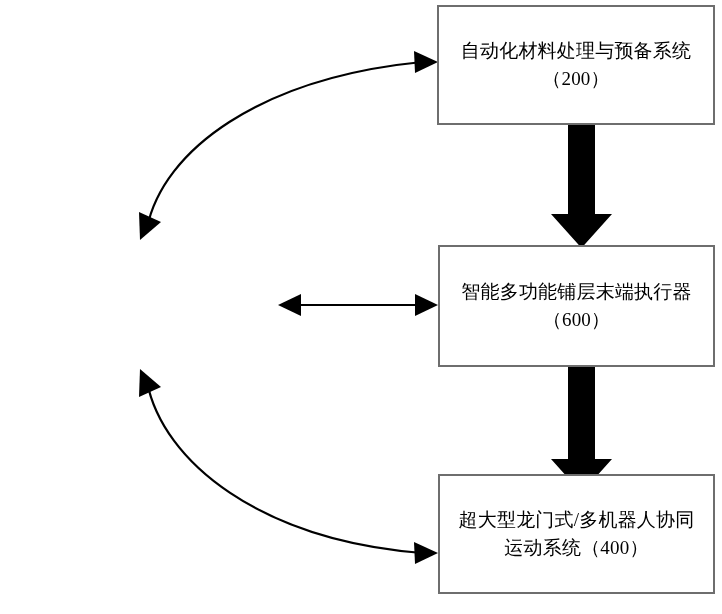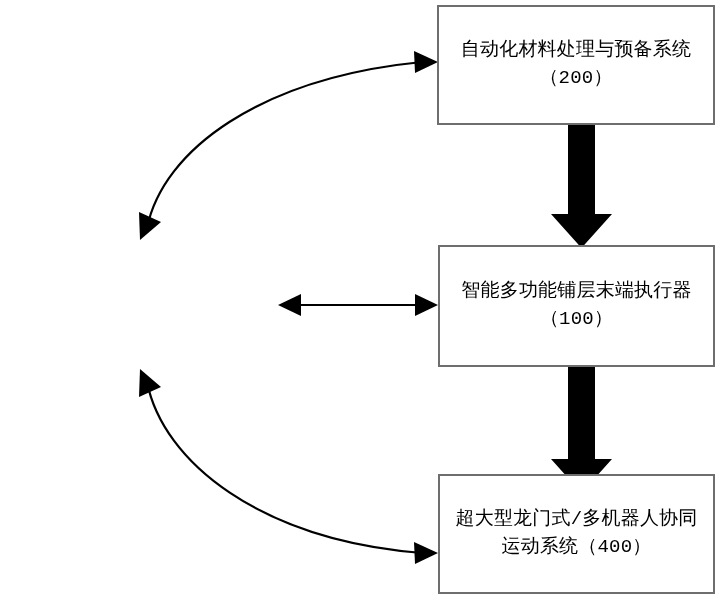--- a/index.html
+++ b/index.html
@@ -22,21 +22,21 @@
     position: absolute;
     box-sizing: border-box;
     background: #ffffff;
     border: 2px solid #6e6e6e;
     display: flex;
     align-items: center;
     justify-content: center;
     z-index: 3;
   }
   .node-label {
-    font-family: Liberation Mono, monospace;
+    font-family: Liberation Serif, serif;
     font-size: 19px;
     line-height: 1.45;
     color: #000000;
     text-align: center;
     letter-spacing: 0.2px;
     white-space: pre-line;
     padding: 0 8px;
   }
   
   #box-200 { left: 437px; top: 5px;   width: 278px; height: 120px; }
@@ -98,21 +98,21 @@
     </g>
   </svg>
 
   <div class="node-box" id="box-200">
     <div class="node-label">自动化材料处理与预备系统
 （200）</div>
   </div>
 
   <div class="node-box" id="box-300">
     <div class="node-label">智能多功能铺层末端执行器
-（100）</div>
+（600）</div>
   </div>
 
   <div class="node-box" id="box-400">
     <div class="node-label">超大型龙门式/多机器人协同
 运动系统（400）</div>
   </div>
 
 
 </div>
 

